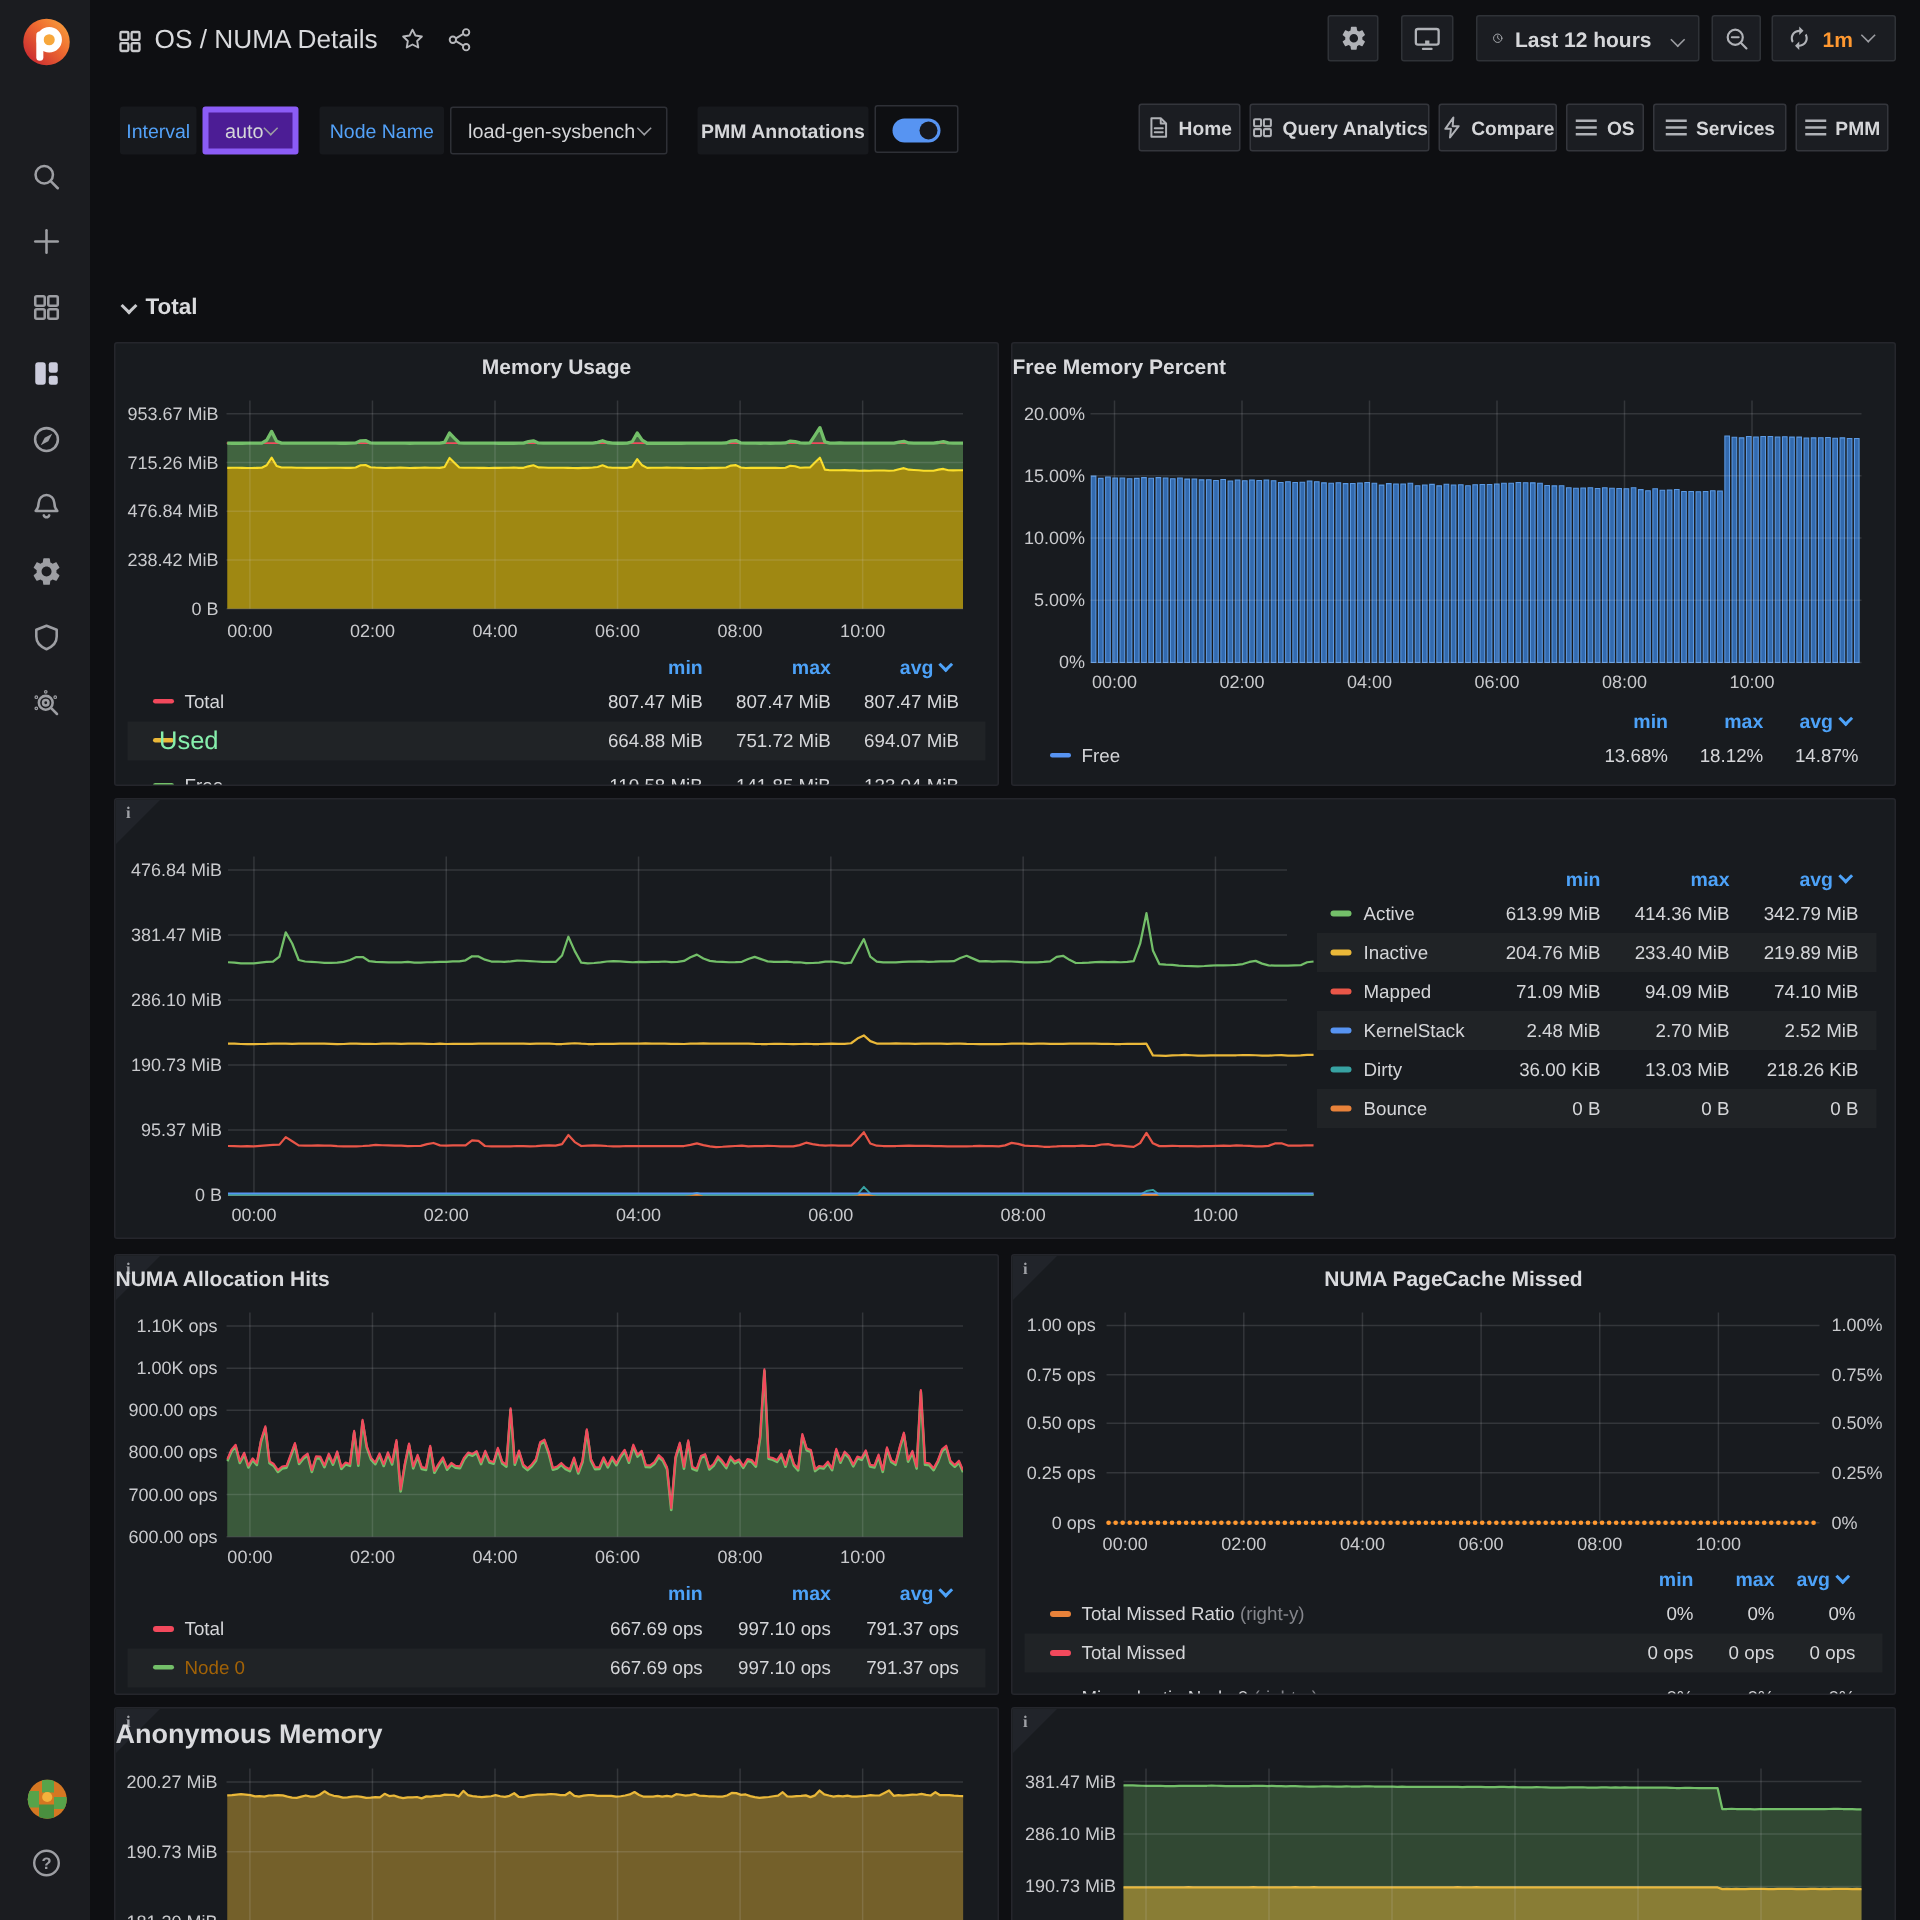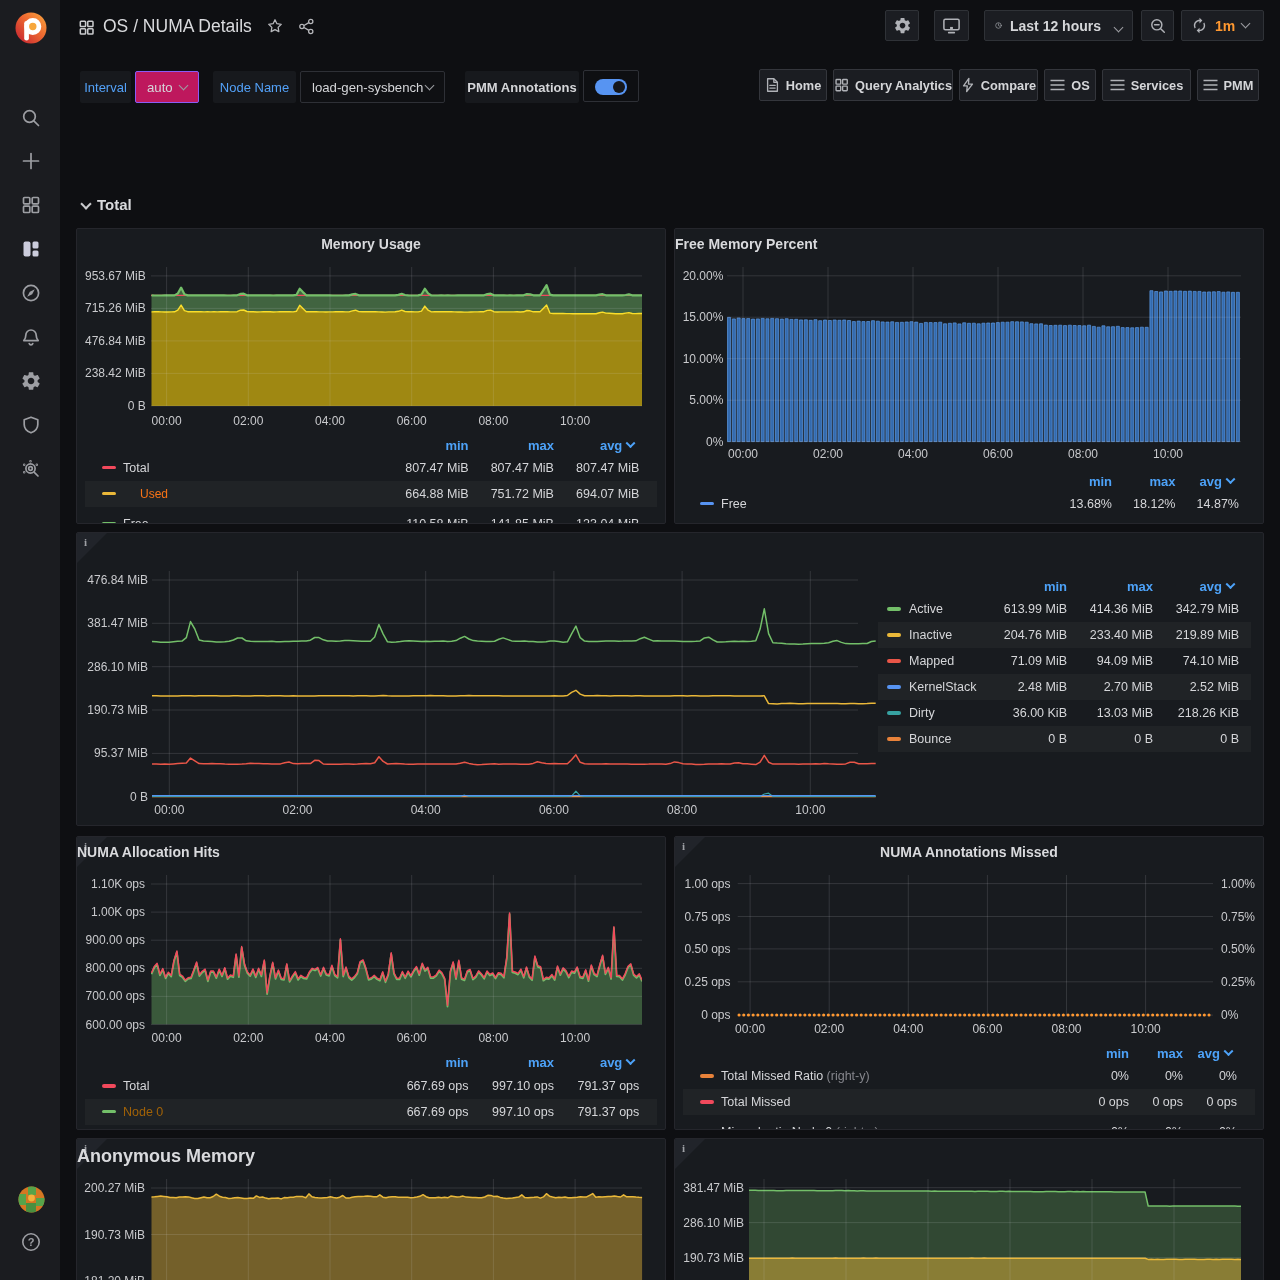--- a/index.html
+++ b/index.html
@@ -122,21 +122,21 @@
     </svg>
   </div>
 <div style="position:absolute;left:1181px;top:10px;width:83px;height:31px;background:#1b1d22;border:1px solid #2f3237;border-radius:2px;display:flex;align-items:center;padding:0 9px;gap:7px">
     <svg width="17" height="17" viewBox="0 0 24 24">
       <path fill="#b0b2b7" d="M12 6v3l4-4-4-4v3c-4.42 0-8 3.58-8 8 0 1.57.46 3.03 1.24 4.26L6.7 14.8c-.45-.83-.7-1.79-.7-2.8 0-3.31 2.69-6 6-6zm6.76 1.74L17.3 9.2c.44.84.7 1.79.7 2.8 0 3.31-2.69 6-6 6v-3l-4 4 4 4v-3c4.42 0 8-3.58 8-8 0-1.57-.46-3.03-1.24-4.26z"></path>
     </svg>
     <span style="color:#ff9830;font-size:14px;font-weight:bold">1m</span>
     <span style="display:inline-block;width:7px;height:7px;border-right:1.8px solid #9d9ea3;border-bottom:1.8px solid #9d9ea3;transform:rotate(45deg);margin-top:-4px"></span>
   </div>
 <div style="position:absolute;left:80px;top:71px;width:51px;height:32px;background:#17191d;border-radius:2px;display:flex;align-items:center;justify-content:center;color:#53a1f8;font-size:13px;font-weight:500;white-space:nowrap">Interval</div>
-<div style="position:absolute;left:135px;top:71px;width:64px;height:32px;background:#be185d;border:1px solid #8b5cf6;border-radius:2px;display:flex;align-items:center;padding:0 11px;justify-content:space-between;color:#d5d6d9;font-size:13.2px;white-space:nowrap">
+<div style="position:absolute;left:135px;top:71px;width:64px;height:32px;background:#4c1d95;border:4px solid #8b5cf6;border-radius:2px;display:flex;align-items:center;padding:0 11px;justify-content:space-between;color:#d5d6d9;font-size:13.2px;white-space:nowrap">
     <span>auto</span>
     <span style="display:inline-block;width:7px;height:7px;border-right:1.8px solid #9d9ea3;border-bottom:1.8px solid #9d9ea3;transform:rotate(45deg);margin-top:-4px"></span>
   </div>
 <div style="position:absolute;left:213px;top:71px;width:83px;height:32px;background:#17191d;border-radius:2px;display:flex;align-items:center;justify-content:center;color:#53a1f8;font-size:13px;font-weight:500;white-space:nowrap">Node Name</div>
 <div style="position:absolute;left:300px;top:71px;width:145px;height:32px;background:#0f1013;border:1px solid #2e3036;border-radius:2px;display:flex;align-items:center;padding:0 11px;justify-content:space-between;color:#d5d6d9;font-size:13.2px;white-space:nowrap">
     <span>load-gen-sysbench</span>
     <span style="display:inline-block;width:7px;height:7px;border-right:1.8px solid #9d9ea3;border-bottom:1.8px solid #9d9ea3;transform:rotate(45deg);margin-top:-4px"></span>
   </div>
 <div style="position:absolute;left:465px;top:71px;width:114px;height:32px;background:#17191d;border-radius:2px;display:flex;align-items:center;justify-content:center;color:#d5d6d9;font-size:13px;font-weight:bold;white-space:nowrap">PMM Annotations</div>
 <div style="position:absolute;left:583px;top:70px;width:56px;height:32px;border:1px solid #2e3036;border-radius:2px"></div>
@@ -208,21 +208,21 @@
     <div style="position:absolute;right:196.5px;top:215.8px;transform:translateY(-50%);font-size:13px;font-weight:bold;color:#4da2f8">min</div>
     <div style="position:absolute;right:111.1px;top:215.8px;transform:translateY(-50%);font-size:13px;font-weight:bold;color:#4da2f8">max</div>
     <div style="position:absolute;right:30.7px;top:215.8px;transform:translateY(-50%);font-size:13px;font-weight:bold;color:#4da2f8;white-space:nowrap">avg<span style="display:inline-block;width:7px;height:7px;border-right:2px solid #4da2f8;border-bottom:2px solid #4da2f8;transform:rotate(45deg) translate(-2px,-2px);margin-left:5px"></span></div>
     <div style="position:absolute;left:25px;top:236.5px;width:14px;height:3.5px;border-radius:2px;background:#f2495c"></div>
     <div style="position:absolute;left:46px;top:238.5px;transform:translateY(-50%);font-size:12.5px;color:#d5d6d9;white-space:nowrap">Total</div>
     <div style="position:absolute;right:196.5px;top:238.5px;transform:translateY(-50%);font-size:12.5px;color:#d5d6d9;white-space:nowrap">807.47 MiB</div>
     <div style="position:absolute;right:111.1px;top:238.5px;transform:translateY(-50%);font-size:12.5px;color:#d5d6d9;white-space:nowrap">807.47 MiB</div>
     <div style="position:absolute;right:25.7px;top:238.5px;transform:translateY(-50%);font-size:12.5px;color:#d5d6d9;white-space:nowrap">807.47 MiB</div>
     <div style="position:absolute;left:8px;right:8px;top:251.5px;height:26px;background:rgba(255,255,255,0.035)"></div>
     <div style="position:absolute;left:25px;top:262.5px;width:14px;height:3.5px;border-radius:2px;background:#eab839"></div>
-    <div style="position:absolute;left:63px;top:264.5px;transform:translateY(-50%);font-size:12px;color:#f97316;white-space:nowrap">Used</div>
+    <div style="position:absolute;left:29px;top:264.5px;transform:translateY(-50%);font-size:17px;color:#86efac;white-space:nowrap">Used</div>
     <div style="position:absolute;right:196.5px;top:264.5px;transform:translateY(-50%);font-size:12.5px;color:#d5d6d9;white-space:nowrap">664.88 MiB</div>
     <div style="position:absolute;right:111.1px;top:264.5px;transform:translateY(-50%);font-size:12.5px;color:#d5d6d9;white-space:nowrap">751.72 MiB</div>
     <div style="position:absolute;right:25.7px;top:264.5px;transform:translateY(-50%);font-size:12.5px;color:#d5d6d9;white-space:nowrap">694.07 MiB</div>
     <div style="position:absolute;left:25px;top:292.5px;width:14px;height:3.5px;border-radius:2px;background:#73bf69"></div>
     <div style="position:absolute;left:46px;top:294.5px;transform:translateY(-50%);font-size:12.5px;color:#d5d6d9;white-space:nowrap">Free</div>
     <div style="position:absolute;right:196.5px;top:294.5px;transform:translateY(-50%);font-size:12.5px;color:#d5d6d9;white-space:nowrap">110.58 MiB</div>
     <div style="position:absolute;right:111.1px;top:294.5px;transform:translateY(-50%);font-size:12.5px;color:#d5d6d9;white-space:nowrap">141.85 MiB</div>
     <div style="position:absolute;right:25.7px;top:294.5px;transform:translateY(-50%);font-size:12.5px;color:#d5d6d9;white-space:nowrap">123.04 MiB</div>
   </div>
 <div style="position:absolute;left:674px;top:228px;width:590px;height:296px;background:#181b1f;border:1px solid #25262c;border-radius:2px;overflow:hidden">
@@ -384,21 +384,21 @@
     <div style="position:absolute;left:8px;right:8px;top:261.6px;height:26px;background:rgba(255,255,255,0.035)"></div>
     <div style="position:absolute;left:25px;top:272.6px;width:14px;height:3.5px;border-radius:2px;background:#73bf69"></div>
     <div style="position:absolute;left:46px;top:274.6px;transform:translateY(-50%);font-size:12.5px;color:#a16207;white-space:nowrap">Node 0</div>
     <div style="position:absolute;right:196.5px;top:274.6px;transform:translateY(-50%);font-size:12.5px;color:#d5d6d9;white-space:nowrap">667.69 ops</div>
     <div style="position:absolute;right:111.1px;top:274.6px;transform:translateY(-50%);font-size:12.5px;color:#d5d6d9;white-space:nowrap">997.10 ops</div>
     <div style="position:absolute;right:25.7px;top:274.6px;transform:translateY(-50%);font-size:12.5px;color:#d5d6d9;white-space:nowrap">791.37 ops</div>
   </div>
 <div style="position:absolute;left:674px;top:836px;width:590px;height:294px;background:#181b1f;border:1px solid #25262c;border-radius:2px;overflow:hidden">
     <div style="position:absolute;left:0;top:0;width:0;height:0;border-top:30px solid #21242a;border-right:30px solid transparent"></div>
     <div style="position:absolute;left:7px;top:3px;font-size:11px;font-weight:bold;color:#9fa1a6;font-family:'Liberation Serif',serif">i</div>
-    <div style="position:absolute;left:0;right:0;top:7px;text-align:center;font-size:14px;font-weight:bold;color:#d9dadd">NUMA Annotations Missed</div>
+    <div style="position:absolute;left:0;right:0;top:7px;text-align:center;font-size:14px;font-weight:bold;color:#d9dadd">NUMA PageCache Missed</div>
     <svg width="590" height="294" viewBox="0 0 590 294" style="position:absolute;left:0;top:0" font-family="'Liberation Sans',sans-serif">
       <line x1="62.7" y1="46.6" x2="538" y2="46.6" stroke="rgba(220,220,228,0.14)"></line>
       <line x1="62.7" y1="79.5" x2="538" y2="79.5" stroke="rgba(220,220,228,0.14)"></line>
       <line x1="62.7" y1="111.9" x2="538" y2="111.9" stroke="rgba(220,220,228,0.14)"></line>
       <line x1="62.7" y1="144.8" x2="538" y2="144.8" stroke="rgba(220,220,228,0.14)"></line>
       <line x1="62.7" y1="178.1" x2="538" y2="178.1" stroke="rgba(220,220,228,0.14)"></line>
       <line x1="75.1" y1="38" x2="75.1" y2="178.1" stroke="rgba(220,220,228,0.14)"></line>
       <line x1="154.2" y1="38" x2="154.2" y2="178.1" stroke="rgba(220,220,228,0.14)"></line>
       <line x1="233.3" y1="38" x2="233.3" y2="178.1" stroke="rgba(220,220,228,0.14)"></line>
       <line x1="312.4" y1="38" x2="312.4" y2="178.1" stroke="rgba(220,220,228,0.14)"></line>

